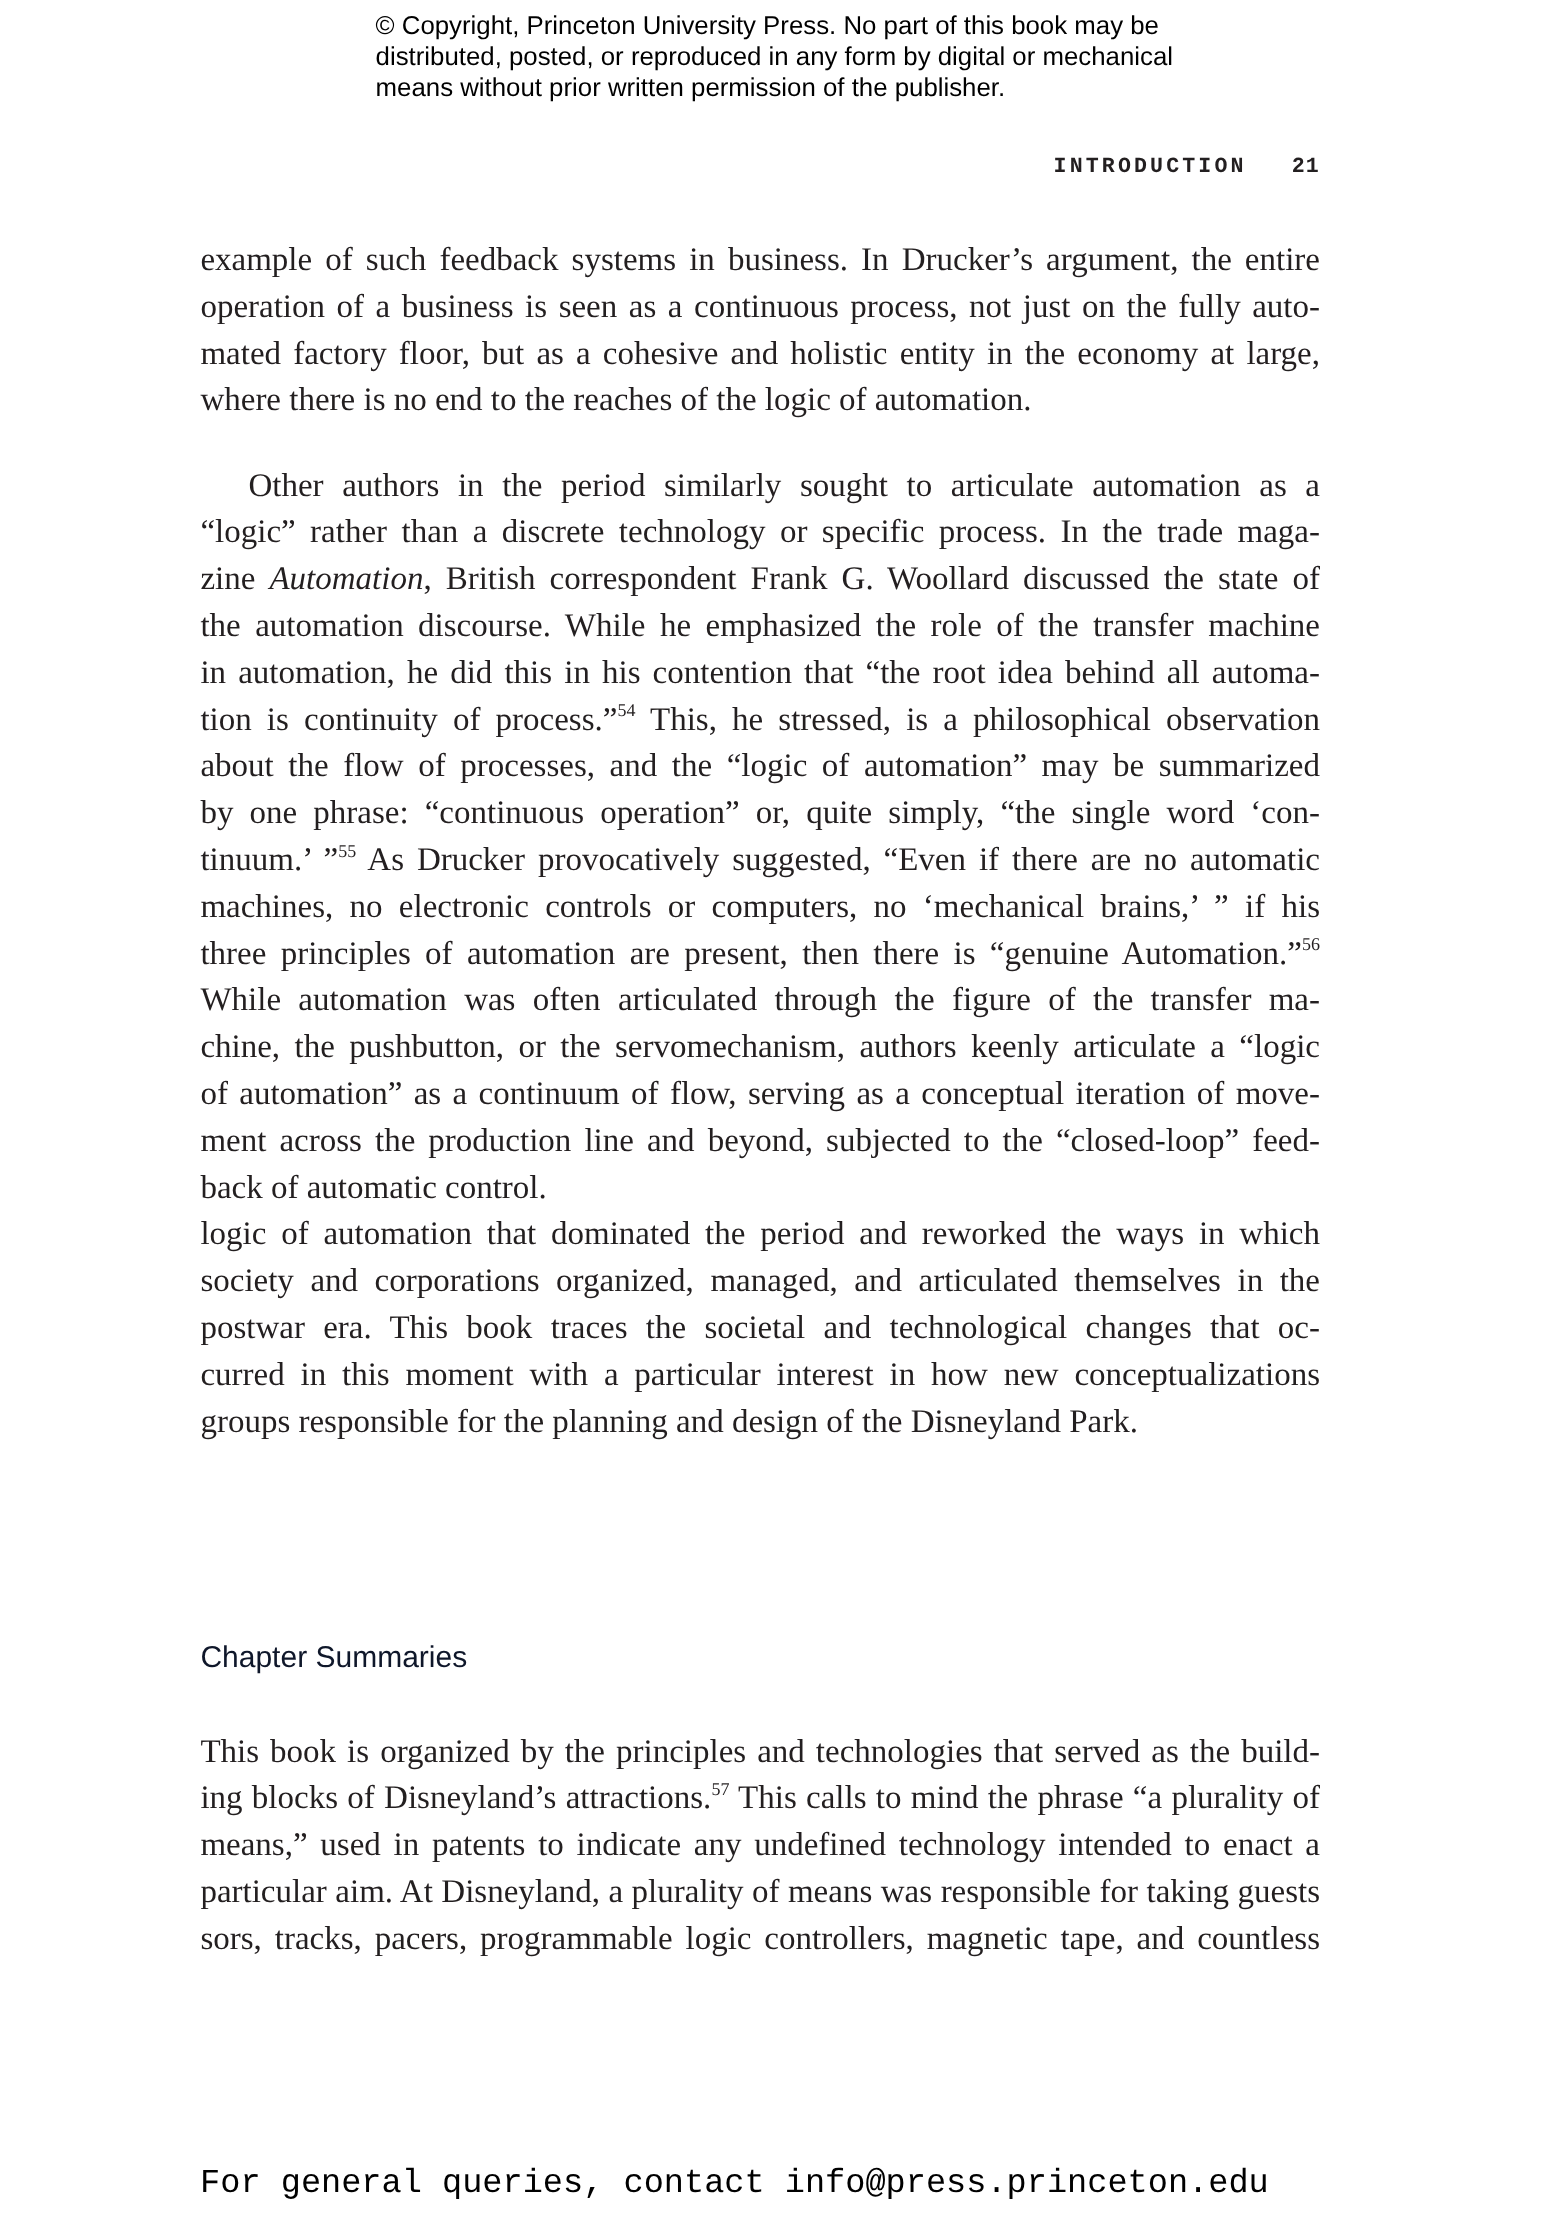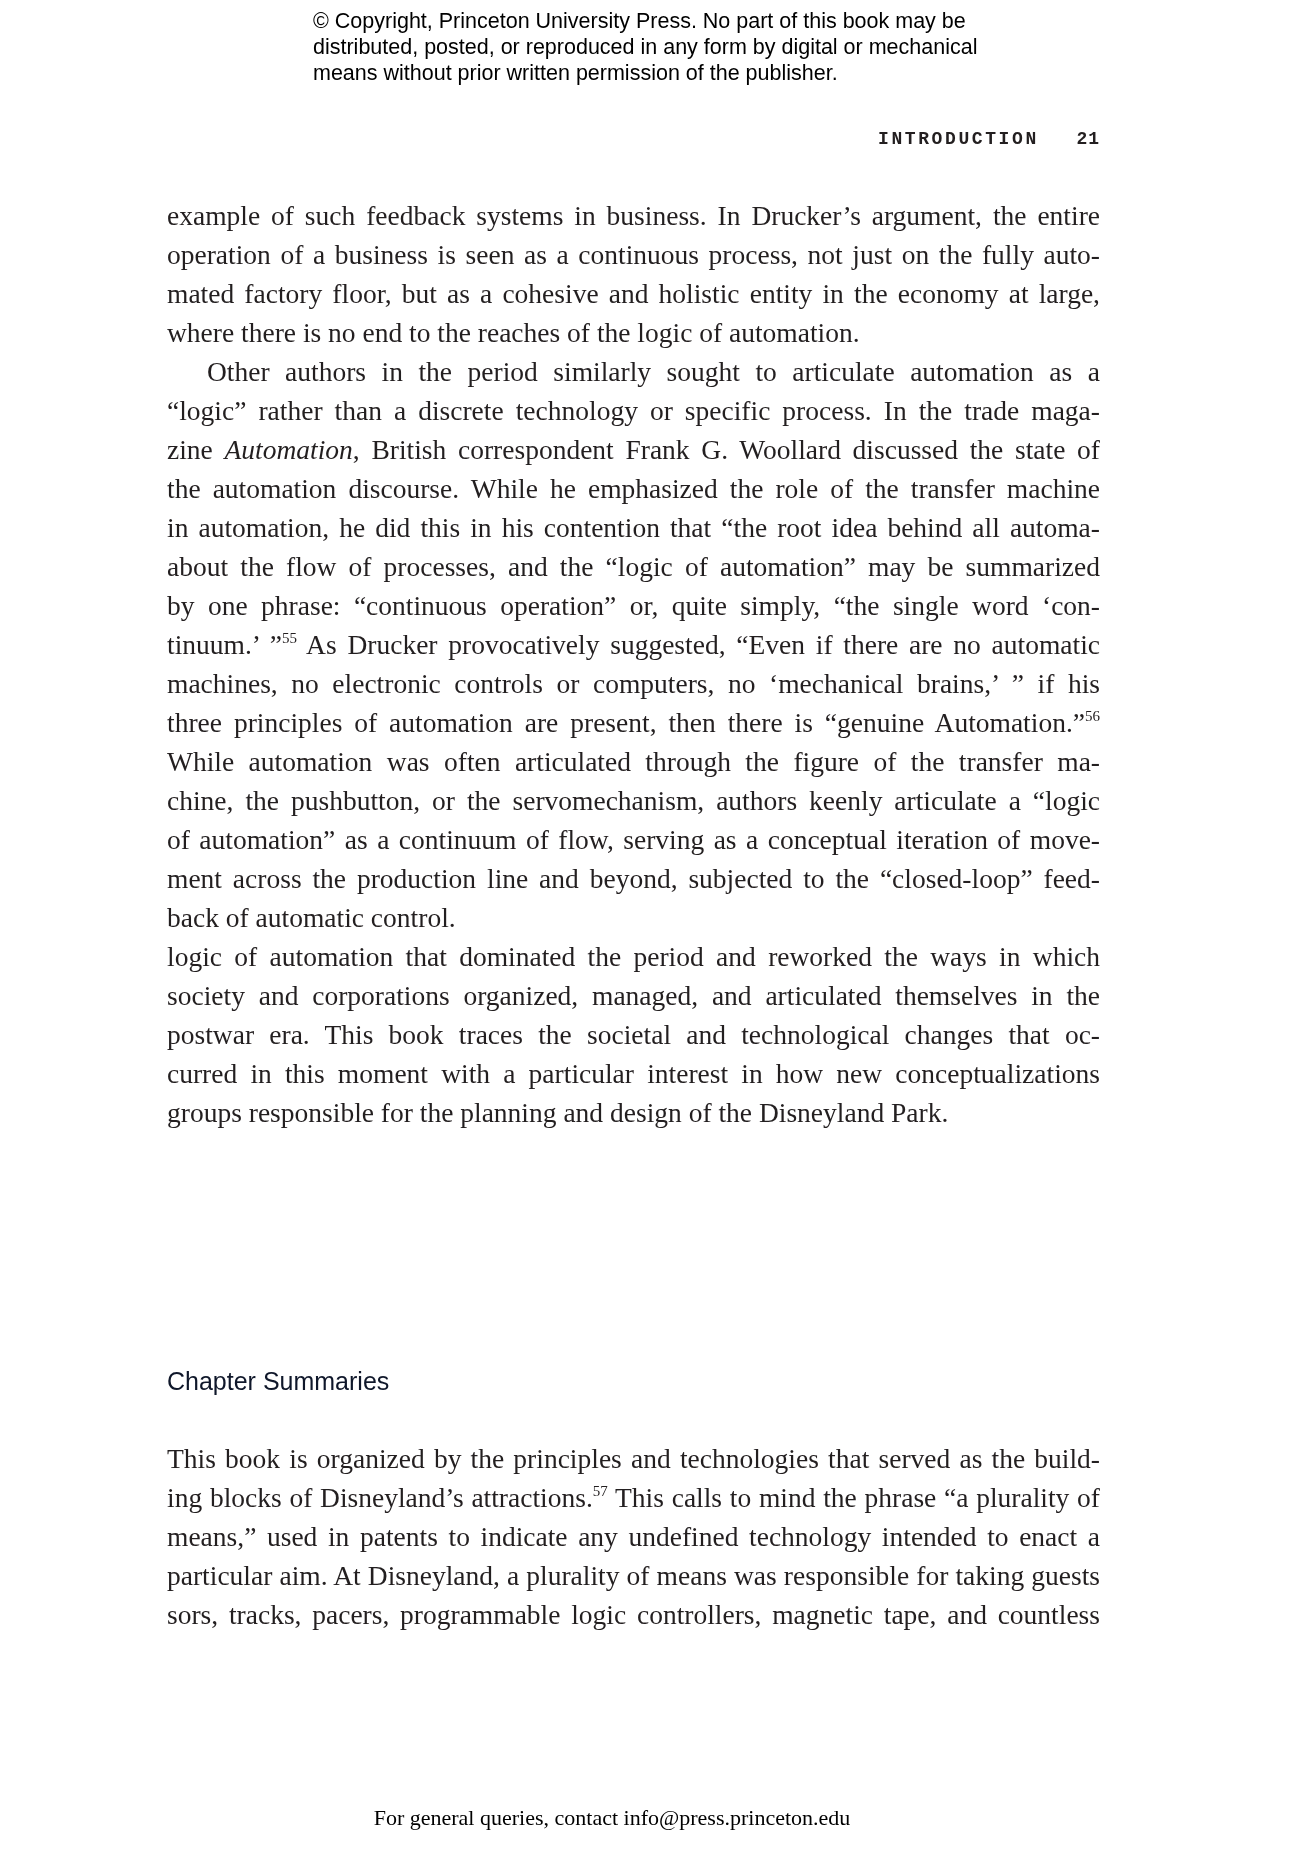--- a/index.html
+++ b/index.html
@@ -7,28 +7,28 @@
   .notice { position: absolute; left: 297px; top: 8px; width: 720px;
     font-family: "Liberation Sans", sans-serif; font-size: 21.5px; line-height: 26px; color: #000; }
   .notice div { white-space: nowrap; margin-left: 16px; }
   .running-head { position: absolute; left: 878px; top: 129px; width: 222px; white-space: nowrap;
     font-family: Liberation Mono, monospace; font-weight: bold; font-size: 18px; letter-spacing: 2.6px; color: #231f20; }
   .running-head .pg { position: absolute; right: 0; letter-spacing: 1px; }
   .body { position: absolute; left: 167px; width: 933px;
     font-family: "Liberation Serif", serif; font-size: 27.5px; line-height: 39px; color: #231f20; }
   .body .line { display: block; white-space: nowrap; text-align: justify; text-align-last: justify; height: 39px; }
   .body .line.last { text-align-last: left; }
-  .body .line.indent { padding-left: 40px; }
+  .body .line.indent { padding-left: 40px; margin-top: 32px; }
   .body sup { font-size: 15px; line-height: 0; vertical-align: 11px; }
   #block1 { top: 196px; }
   #block2 { top: 1439px; }
   .heading { position: absolute; left: 167px; top: 1367px;
     font-family: "Liberation Sans", sans-serif; font-weight: normal; font-size: 25px; color: #0f172a; }
   .footer { position: absolute; left: 0; width: 1300px; top: 1805px; text-align: center;
-    font-family: Liberation Serif, serif; font-size: 22px; color: #000; }
+    font-family: Liberation Mono, monospace; font-size: 28px; color: #000; }
   .footer span { position: relative; left: -38px; }
 </style>
 </head>
 <body>
 
 <div class="notice">
   <div>© Copyright, Princeton University Press. No part of this book may be</div>
   <div>distributed, posted, or reproduced in any form by digital or mechanical</div>
   <div>means without prior written permission of the publisher.</div>
 </div>
@@ -44,20 +44,21 @@
       <span class="line">operation of a business is seen as a continuous process, not just on the fully auto-</span>
       <span class="line">mated factory floor, but as a cohesive and holistic entity in the economy at large,</span>
       <span class="line last">where there is no end to the reaches of the logic of automation.</span>
     </div>
     <div>
       <span class="line indent">Other authors in the period similarly sought to articulate automation as a</span>
       <span class="line">“logic” rather than a discrete technology or specific process. In the trade maga-</span>
       <span class="line">zine <i>Automation</i>, British correspondent Frank G. Woollard discussed the state of</span>
       <span class="line">the automation discourse. While he emphasized the role of the transfer machine</span>
       <span class="line">in automation, he did this in his contention that “the root idea behind all automa-</span>
+      <span class="line">tion is continuity of process.”<sup>54</sup> This, he stressed, is a philosophical observation</span>
       <span class="line">about the flow of processes, and the “logic of automation” may be summarized</span>
       <span class="line">by one phrase: “continuous operation” or, quite simply, “the single word ‘con-</span>
       <span class="line">tinuum.’ ”<sup>55</sup> As Drucker provocatively suggested, “Even if there are no automatic</span>
       <span class="line">machines, no electronic controls or computers, no ‘mechanical brains,’ ” if his</span>
       <span class="line">three principles of automation are present, then there is “genuine Automation.”<sup>56</sup></span>
       <span class="line">While automation was often articulated through the figure of the transfer ma-</span>
       <span class="line">chine, the pushbutton, or the servomechanism, authors keenly articulate a “logic</span>
       <span class="line">of automation” as a continuum of flow, serving as a conceptual iteration of move-</span>
       <span class="line">ment across the production line and beyond, subjected to the “closed-loop” feed-</span>
       <span class="line last">back of automatic control.</span>

